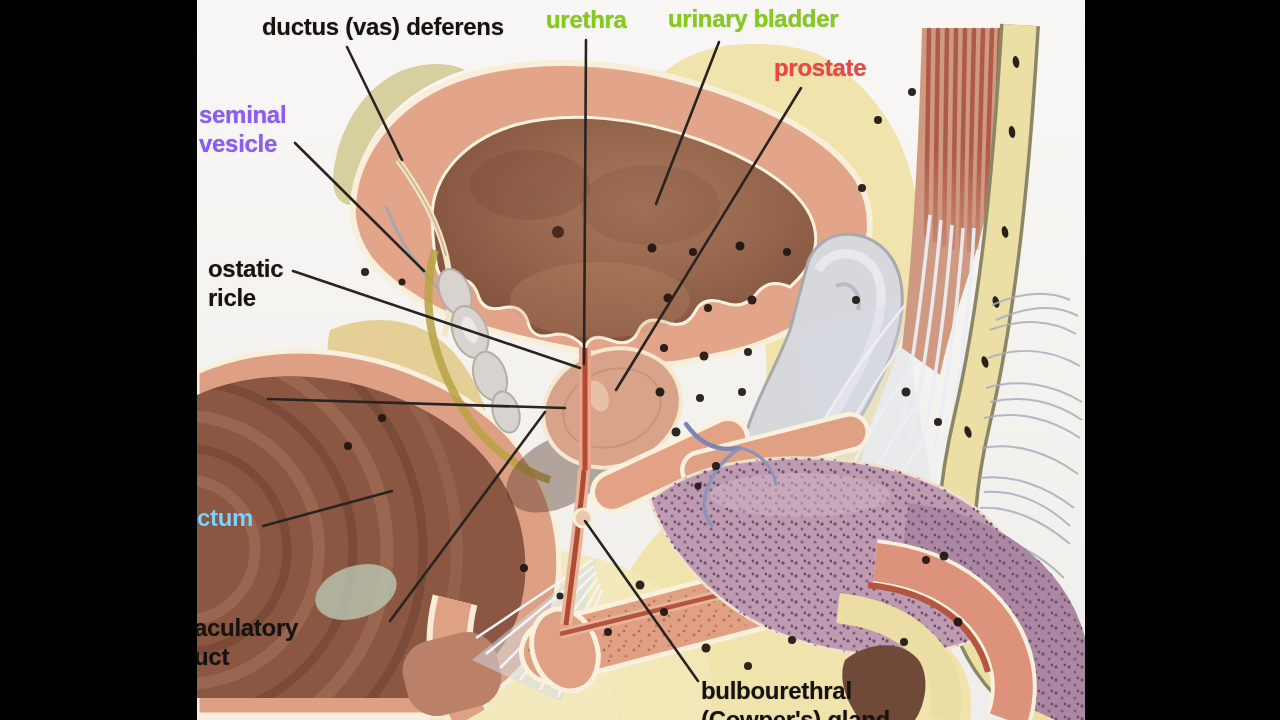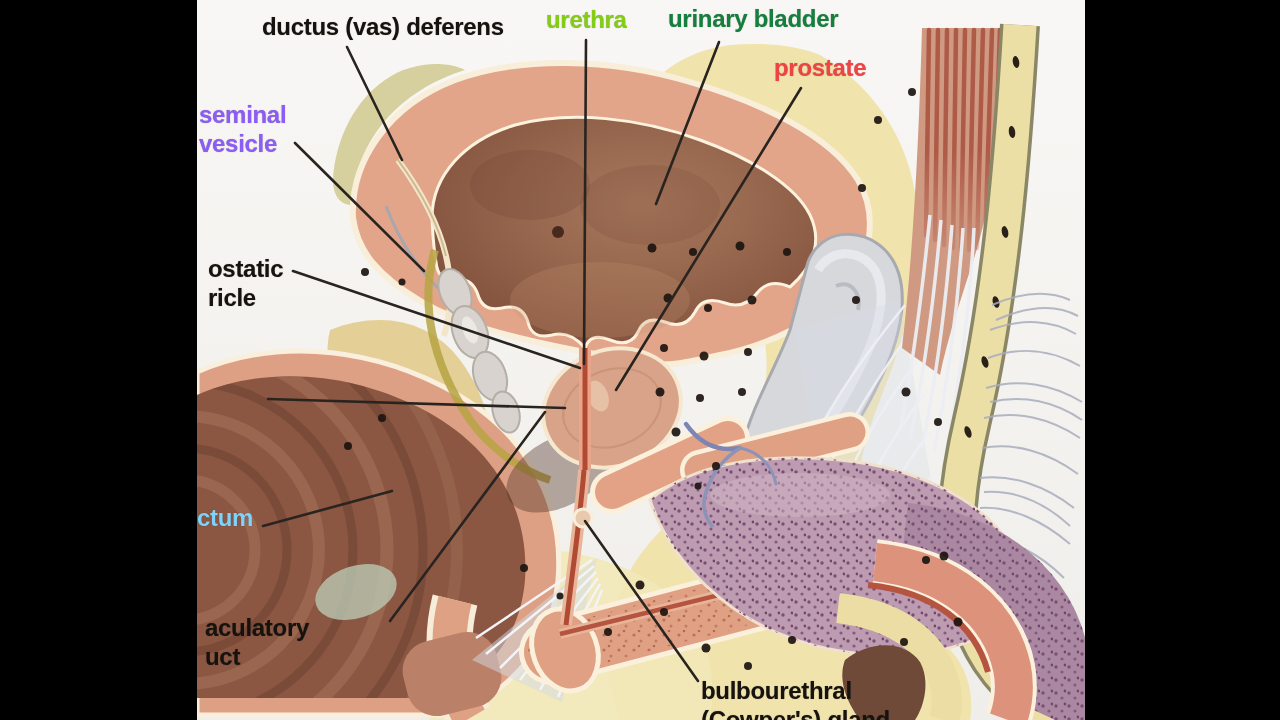--- a/index.html
+++ b/index.html
@@ -305,28 +305,28 @@
         <line x1="268" y1="399" x2="565" y2="408" stroke="#292420" stroke-width="2.6" stroke-linecap="round"></line>
         <line x1="263" y1="526" x2="392" y2="491" stroke="#292420" stroke-width="2.6" stroke-linecap="round"></line>
         <line x1="390" y1="621" x2="545" y2="412" stroke="#292420" stroke-width="2.6" stroke-linecap="round"></line>
         <line x1="698" y1="681" x2="585" y2="521" stroke="#292420" stroke-width="2.6" stroke-linecap="round"></line>
       </g>
 </svg>
 
 <div id="labels">
       <div class="anat-label" style="left: 262px; top: 12px; color: rgb(22, 18, 14);">ductus (vas) deferens</div>
       <div class="anat-label" style="left: 546px; top: 5px; color: #84cc16;">urethra</div>
-      <div class="anat-label" style="left: 668px; top: 4px; color: #15803d;">urinary bladder</div>
+      <div class="anat-label" style="left: 668px; top: 4px; color: #84cc16;">urinary bladder</div>
       <div class="anat-label" style="left: 774px; top: 53px; color: #ef4444;">prostate</div>
       <div class="anat-label" style="left: 199px; top: 100px; color: #8b5cf6;">seminal
 vesicle</div>
       <div class="anat-label" style="left: 198px; top: 254px; color: rgb(22, 18, 14); padding-left: 10px;">ostatic
 ricle</div>
       <div class="anat-label" style="left: 197px; top: 503px; color: #7dd3fc;">ctum</div>
-      <div class="anat-label" style="left: 205px; top: 613px; color: rgb(22, 18, 14);">aculatory
+      <div class="anat-label" style="left: 194px; top: 613px; color: rgb(22, 18, 14);">aculatory
 uct</div>
       <div class="anat-label" style="left: 701px; top: 676px; color: rgb(22, 18, 14);">bulbourethral
 (Cowper's) gland</div>
     </div>
 
 <div class="bar" id="bar-left"></div>
 <div class="bar" id="bar-right"></div>
 
 </div>
 

